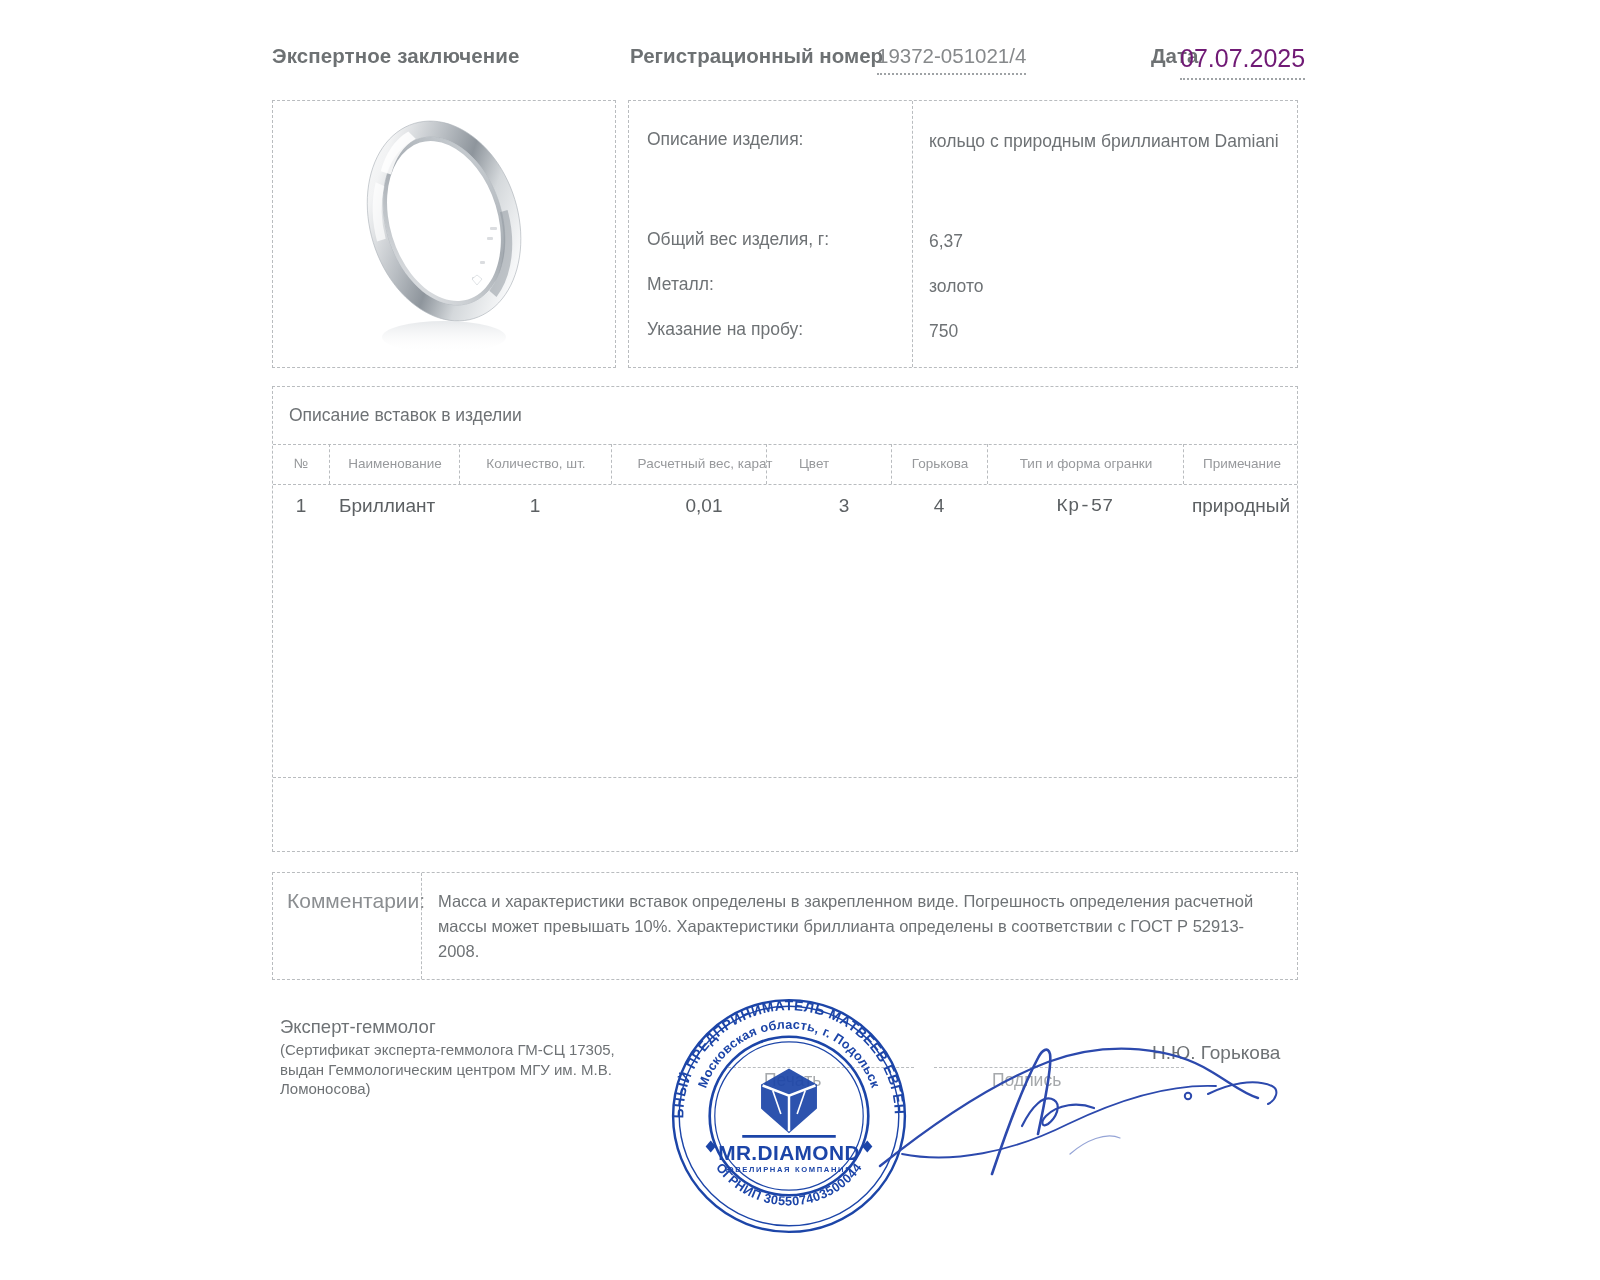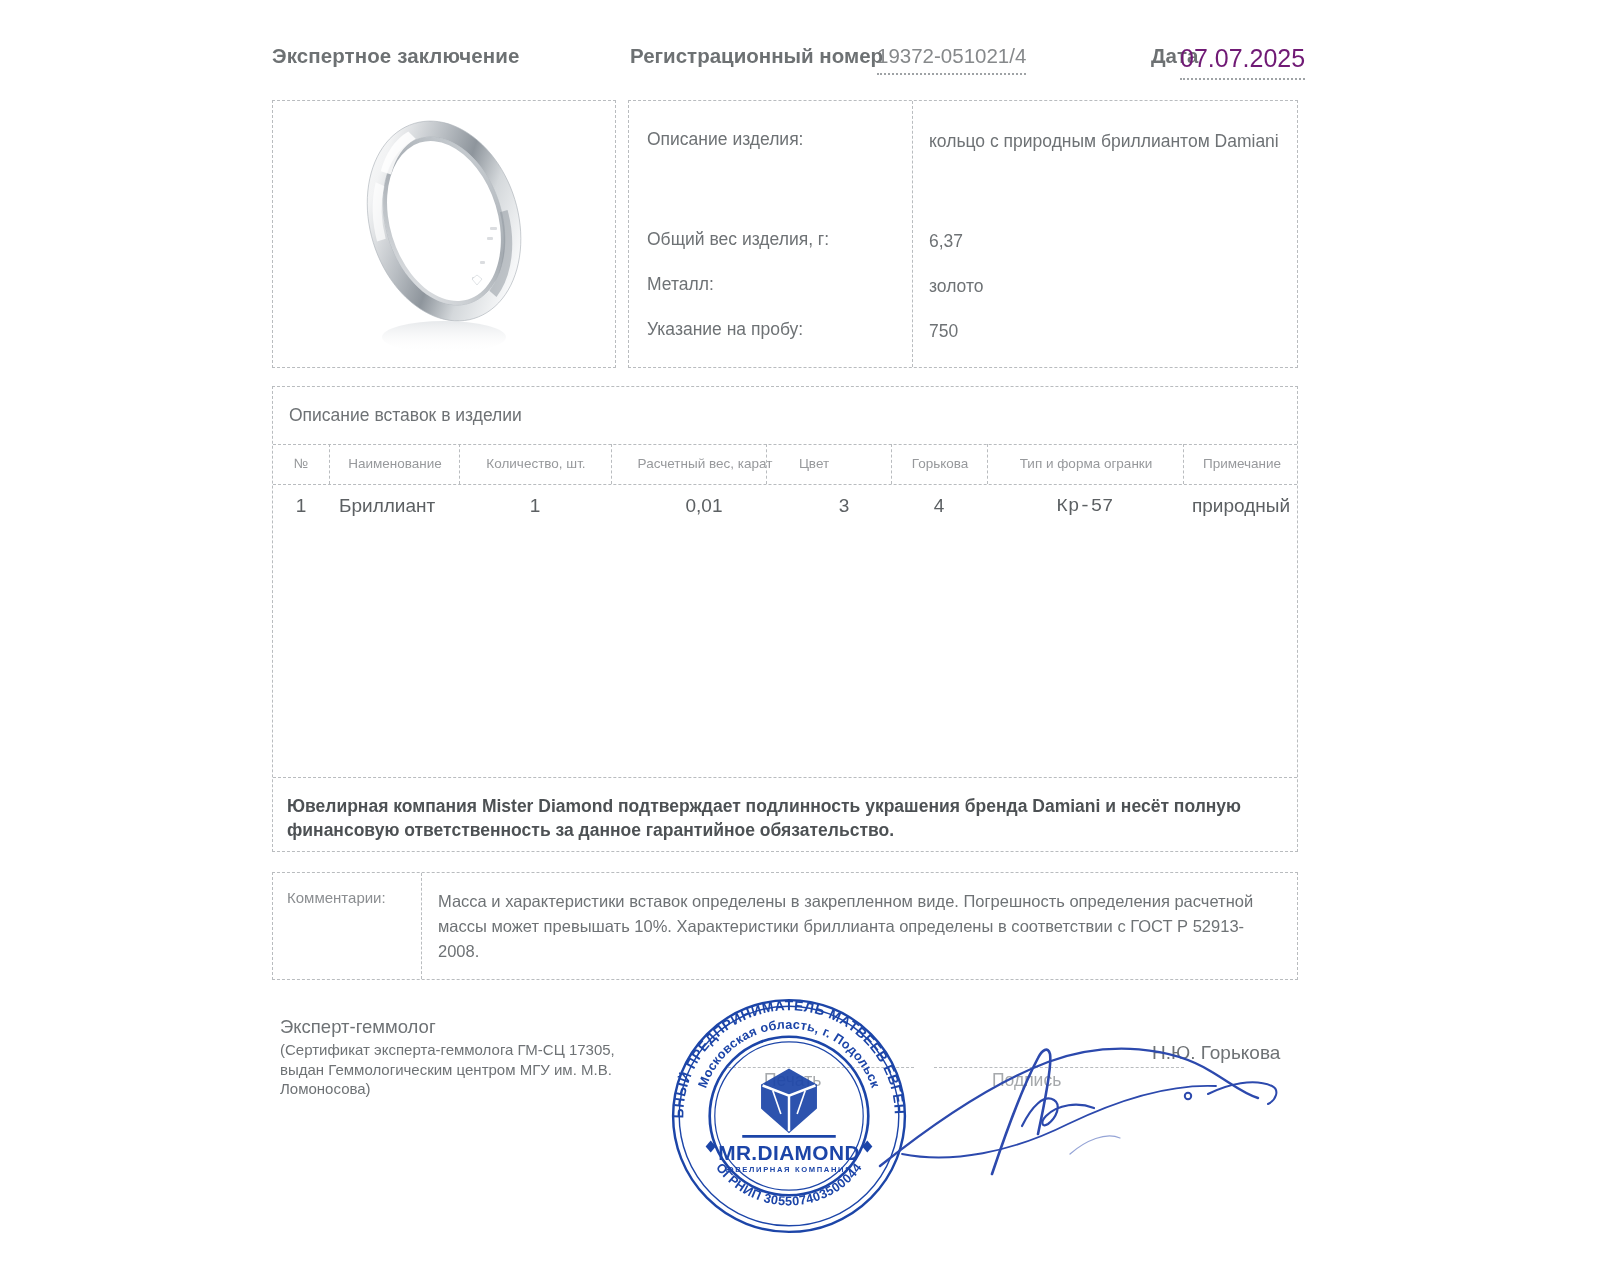--- a/index.html
+++ b/index.html
@@ -223,21 +223,21 @@
     left: 148px;
     top: 0;
     width: 0;
     height: 100%;
     border-left: 1.5px dashed #b9bcbf;
   }
   .comments-label {
     position: absolute;
     left: 14px;
     top: 16px;
-    font-size: 15px;
+    font-size: 21px;
     color: #8b8e91;
     white-space: nowrap;
   }
   .comments-text {
     position: absolute;
     left: 165px;
     top: 16px;
     width: 845px;
     font-size: 16.5px;
     color: #6e7275;
@@ -436,21 +436,20 @@
       <div class="td" style="left:56px;  width:130px; text-align:left; padding-left:10px; box-sizing:border-box;">Бриллиант</div>
       <div class="td" style="left:186px; width:152px;">1</div>
       <div class="td" style="left:338px; width:186px;">0,01</div>
       <div class="td" style="left:524px; width:94px;">3</div>
       <div class="td" style="left:618px; width:96px;">4</div>
       <div class="td" style="left:714px; width:196px;font-family:Liberation Mono, monospace;">Кр-57</div>
       <div class="td" style="left:910px; width:116px;">природный</div>
     </div>
 
     <div class="statement-sep"></div>
-    <div class="statement">Ювелирная компания Mister Diamond подтверждает подлинность украшения бренда Damiani и несёт полную финансовую ответственность за данное гарантийное обязательство.</div>
   </div>
 
   <div class="dbox" id="comments-panel">
     <div class="comments-divider"></div>
     <div class="comments-label">Комментарии:</div>
     <div class="comments-text">Масса и характеристики вставок определены в закрепленном виде. Погрешность определения расчетной массы может превышать 10%. Характеристики бриллианта определены в соответствии с ГОСТ Р 52913-2008.</div>
   </div>
 
   <div class="footer">
     <div class="expert-title">Эксперт-геммолог</div>

